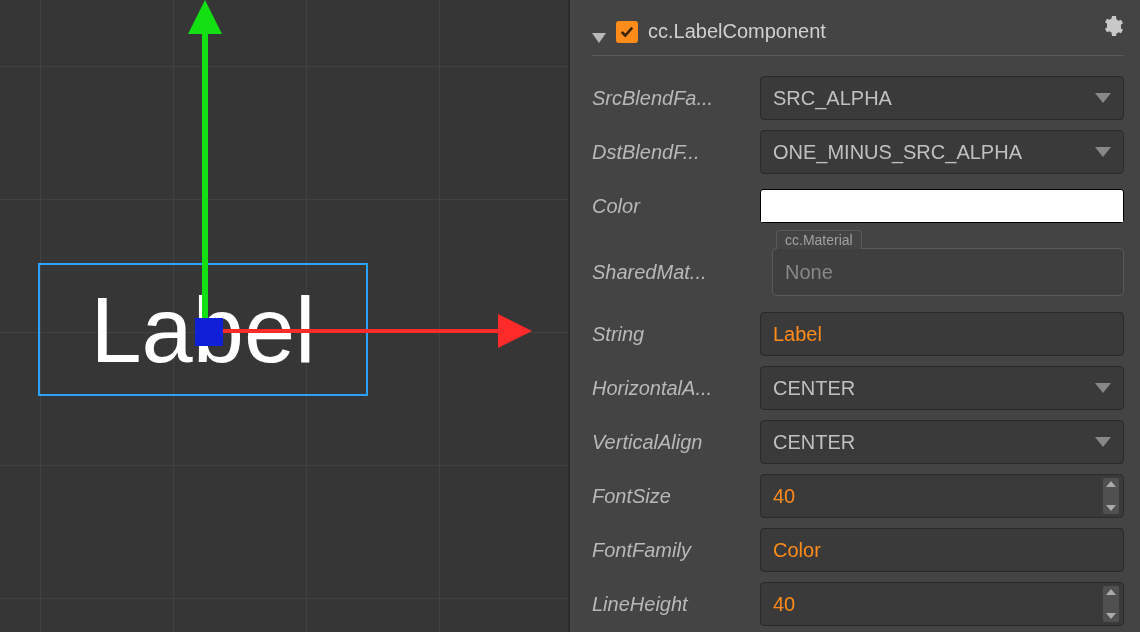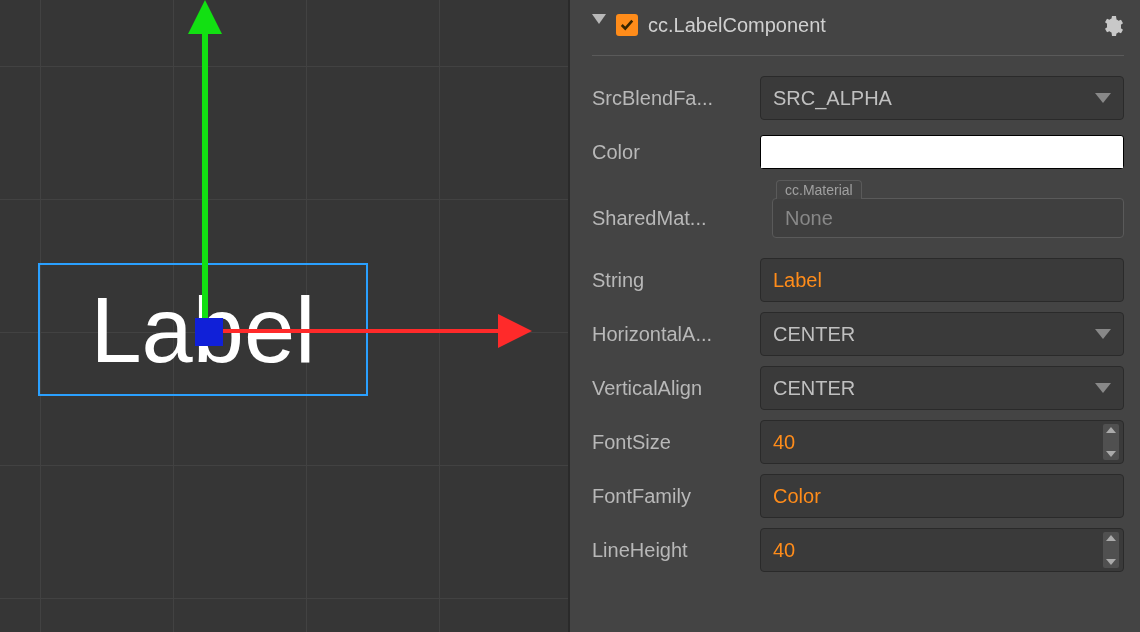--- a/index.html
+++ b/index.html
@@ -77,21 +77,21 @@
   .inspector {
     flex: 1;
     height: 632px;
     background: #444444;
     padding: 10px 16px 0 22px;
     overflow: hidden;
     border-left: 2px solid #2a2a2a;
   }
   .component-header {
     display: flex;
-    align-items: flex-start;
+    align-items: flex-end;
     gap: 10px;
     padding: 4px 0 12px 0;
     border-bottom: 1px solid #5a5a5a;
     margin-bottom: 22px;
   }
   .disc-triangle {
     width: 0; height: 0;
     border-left: 7px solid transparent;
     border-right: 7px solid transparent;
     border-top: 10px solid #b8b8b8;
@@ -114,20 +114,21 @@
     margin-bottom: 14px;
   }
   .prop-label {
     width: 168px;
     color: #b8b8b8;
     font-size: 20px;
     white-space: nowrap;
     overflow: hidden;
     text-overflow: ellipsis;
     padding-right: 8px;
+    font-style: italic;
   }
   .prop-field {
     flex: 1;
     height: 44px;
     background: #3a3a3a;
     border: 1px solid #2a2a2a;
     border-radius: 4px;
     display: flex;
     align-items: center;
     padding: 0 12px;
@@ -168,21 +169,21 @@
     top: -18px; left: 4px;
     font-size: 14px;
     color: #a0a0a0;
     background: #444;
     padding: 1px 8px;
     border: 1px solid #5a5a5a;
     border-bottom: none;
     border-radius: 4px 4px 0 0;
   }
   .ref-box {
-    height: 40px;
+    height: 48px;
     background: #3f3f3f;
     border: 1px solid #5a5a5a;
     border-radius: 4px;
     display: flex; align-items: center;
     padding: 0 12px;
     color: #888;
     font-size: 20px;
   }
   .shared-row { margin-top: 26px; margin-bottom: 22px; }
   .number-field { padding-right: 26px; }
@@ -239,20 +240,27 @@
   </div>
 
   <div class="prop-row">
     <div class="prop-label">SrcBlendFa...</div>
     <div class="prop-field dropdown">
       <span>SRC_ALPHA</span>
       <div class="dd-caret"></div>
     </div>
   </div>
 
+  <div class="prop-row">
+    <div class="prop-label">DstBlendF...</div>
+    <div class="prop-field dropdown">
+      <span>ONE_MINUS_SRC_ALPHA</span>
+      <div class="dd-caret"></div>
+    </div>
+  </div>
 
   <div class="prop-row">
     <div class="prop-label">Color</div>
     <div class="color-swatch" title="#FFFFFF">
       <div class="alpha-bar"></div>
     </div>
   </div>
 
   <div class="prop-row shared-row">
     <div class="prop-label">SharedMat...</div>

